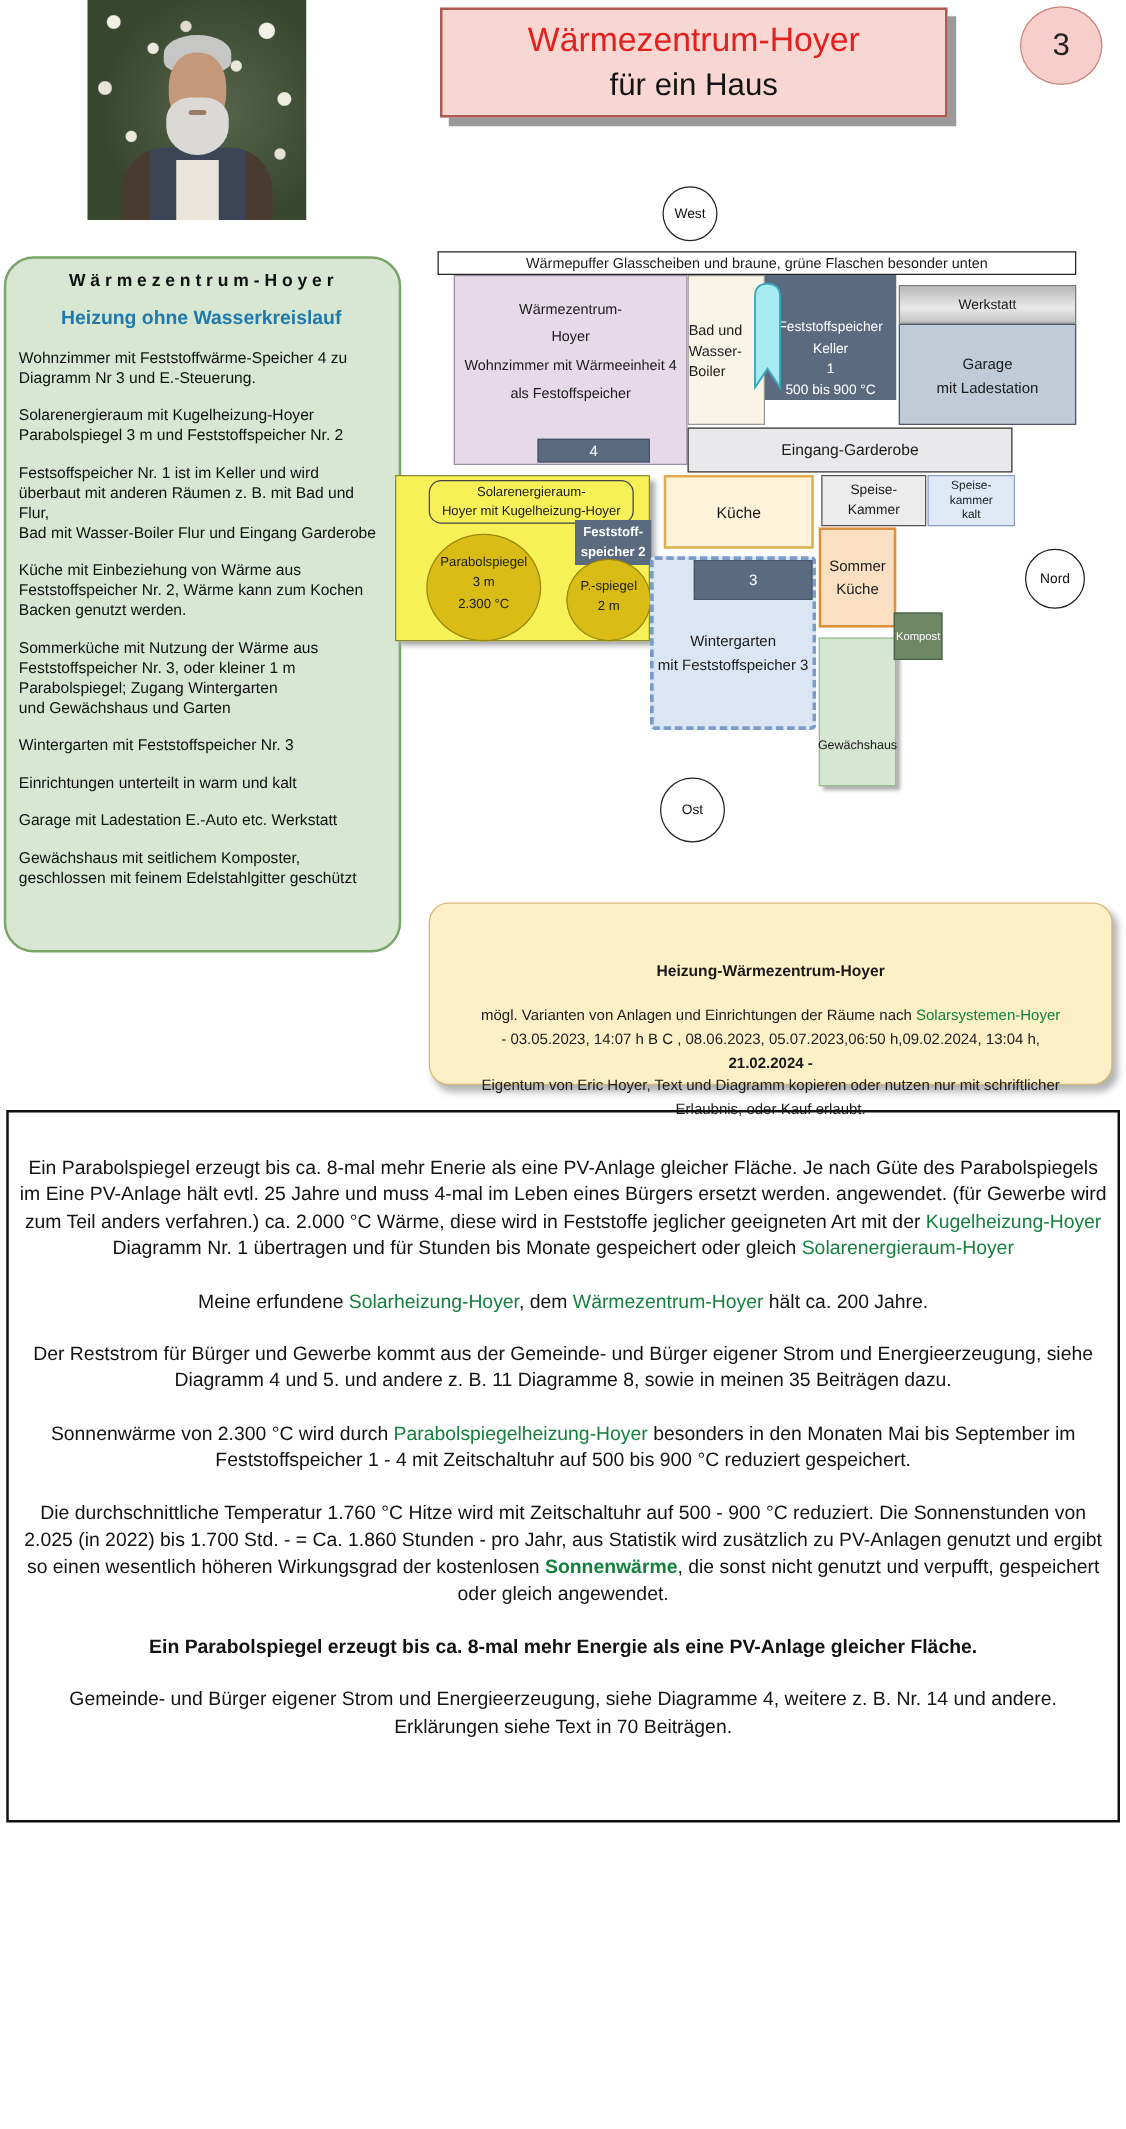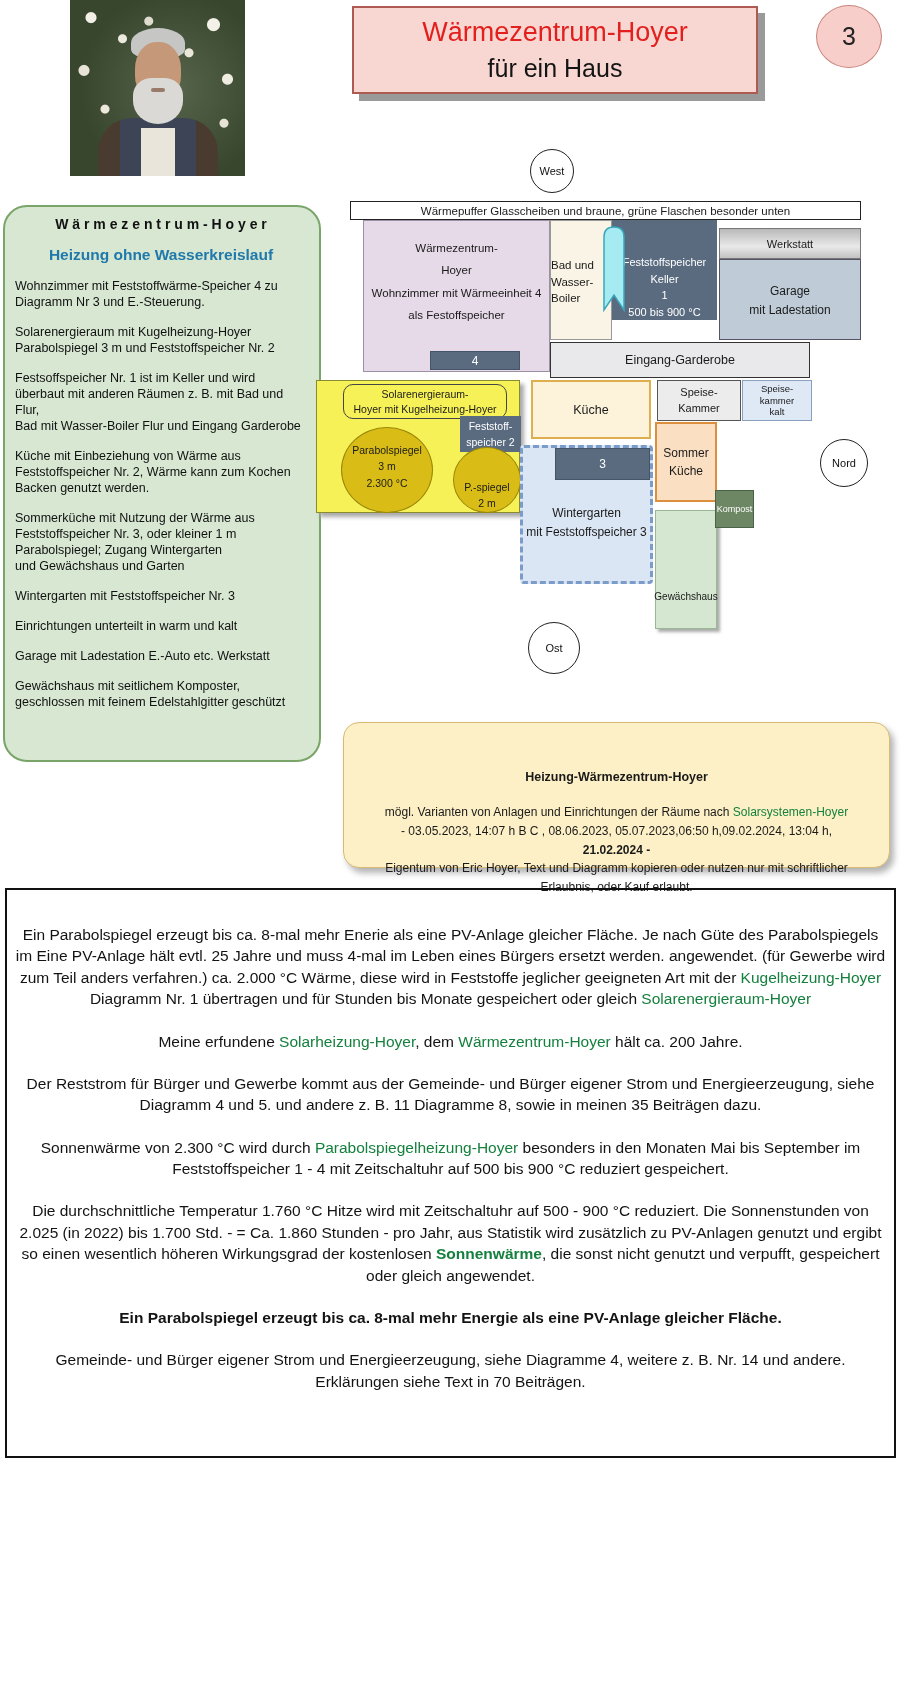--- a/index.html
+++ b/index.html
@@ -67,25 +67,25 @@
     border:1px solid #777;box-sizing:border-box;display:flex;align-items:center;justify-content:center;font-size:11px;}
   .garage{left:719px;top:259px;width:142px;height:81px;background:#bfccd7;border:1px solid #556;box-sizing:border-box;
     font-size:12px;text-align:center;line-height:1.55;padding-top:22px;}
   .eingang{left:550px;top:342px;width:260px;height:36px;background:#e9e9eb;border:1px solid #333;box-sizing:border-box;
     display:flex;align-items:center;justify-content:center;font-size:12.5px;}
   .solar{left:316px;top:380px;width:204px;height:133px;background:#f7f158;border:1px solid #8a8a30;
     box-shadow:4px 4px 4px #aaa;box-sizing:border-box;}
   .solar-label{position:absolute;left:26px;top:3px;width:162px;height:33px;border:1.5px solid #444;border-radius:10px;
     display:flex;align-items:center;justify-content:center;font-size:10.5px;line-height:1.35;text-align:center;}
   .fest2{position:absolute;left:143px;top:35px;width:61px;height:36px;box-sizing:border-box;
-    font-size:10.5px;text-align:center;line-height:1.5;padding-top:3px;}
+    font-size:10.5px;text-align:center;line-height:1.5;padding-top:3px;font-weight:bold;}
   .circ{position:absolute;background:#d9bd16;border:1.5px solid #9a8708;border-radius:50%;
     text-align:center;font-size:10.5px;line-height:1.55;box-sizing:border-box;}
   .circ-big{left:24px;top:46px;width:92px;height:86px;padding-top:14px;}
-  .circ-small{left:136px;top:66px;width:68px;height:66px;padding-top:31px;}
+  .circ-small{left:136px;top:66px;width:68px;height:66px;padding-top:13px;}
   .kueche{left:531px;top:380px;width:120px;height:59px;background:#fcf3da;border:2px solid #dfae4f;box-sizing:border-box;
     display:flex;align-items:center;justify-content:center;font-size:12.5px;}
   .spk{left:657px;top:380px;width:84px;height:41px;background:#ececec;border:1px solid #555;box-sizing:border-box;
     display:flex;align-items:center;justify-content:center;font-size:11px;line-height:1.4;text-align:center;}
   .spkk{left:742px;top:380px;width:70px;height:41px;background:#dfe9f6;border:1px solid #8aa0c0;box-sizing:border-box;
     display:flex;align-items:center;justify-content:center;font-size:9.5px;line-height:1.2;text-align:center;}
   .sommer{left:655px;top:422px;width:62px;height:80px;background:#fbdfc2;border:2px solid #dc8f3d;box-sizing:border-box;
     display:flex;align-items:center;justify-content:center;font-size:12px;line-height:1.5;text-align:center;z-index:2;}
   .winter{left:520px;top:445px;width:133px;height:139px;background:#dbe6f4;border:3px dashed #7b9cc9;border-radius:4px;
     box-sizing:border-box;text-align:center;font-size:12px;line-height:1.6;padding-top:56px;}

